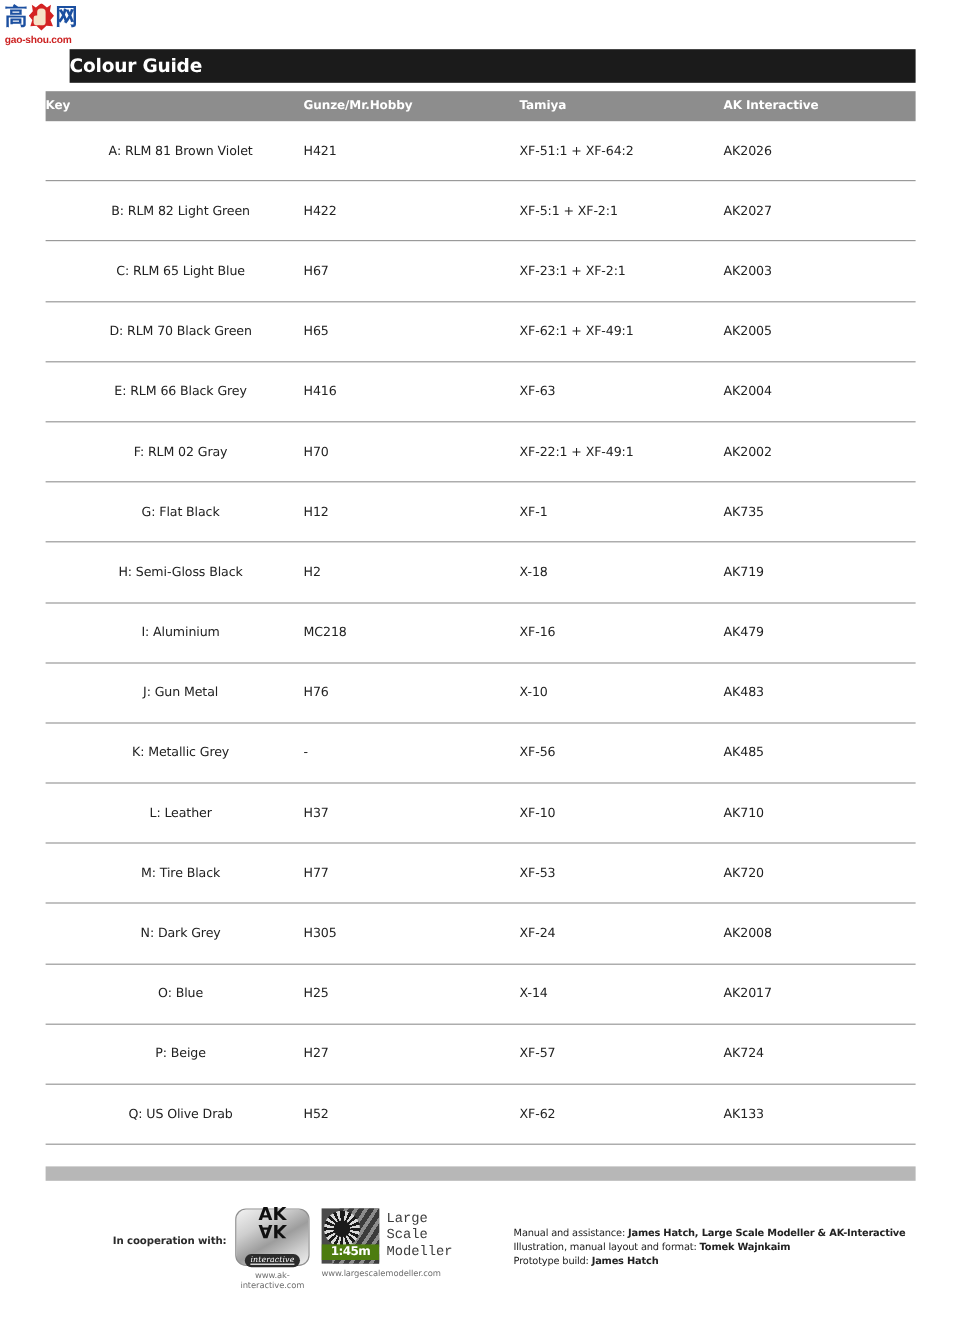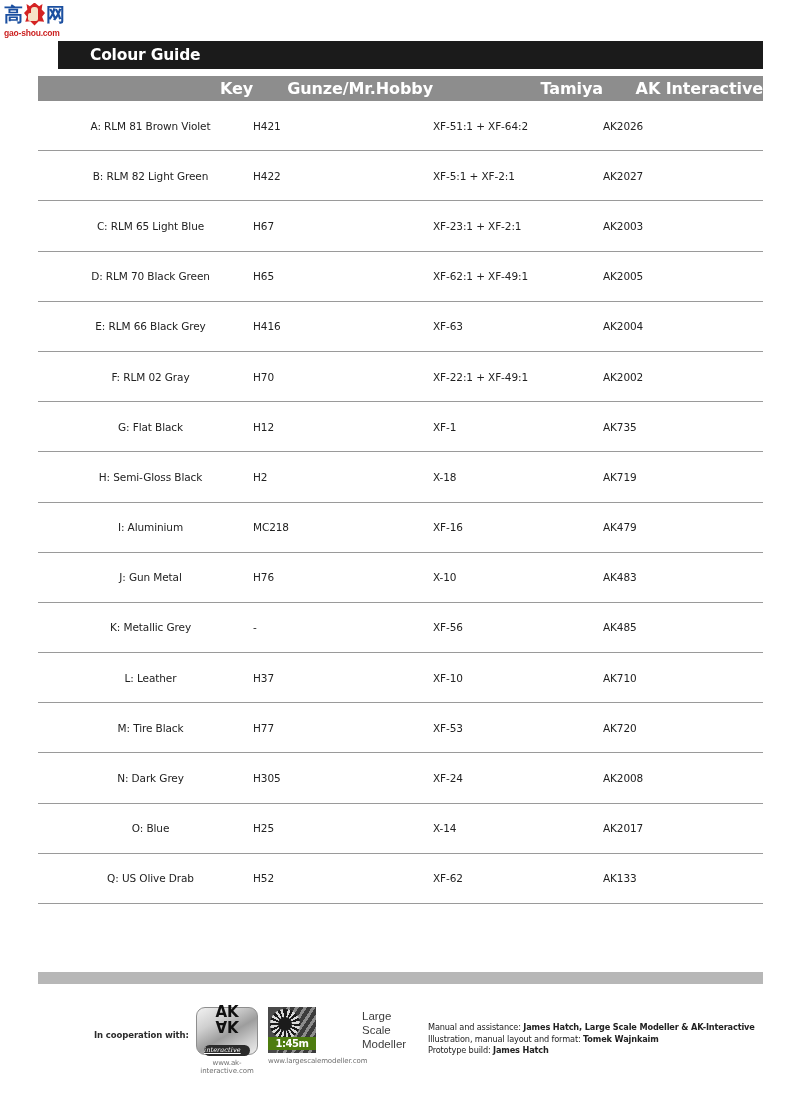--- a/index.html
+++ b/index.html
@@ -91,42 +91,42 @@
     background: #1b1b1b;
     display: flex;
     align-items: center;
   }
   .title-bar .title-text {
     color: #ffffff;
     font-family: "DejaVu Sans", sans-serif;
     font-size: 15.5px;
     font-weight: 700;
     letter-spacing: -0.2px;
-    padding-left: 32px;
+    padding-left: 0;
   }
 
   
   .table {
     position: absolute;
     left: 38px;
     top: 76px;
     width: 725px;
   }
   .thead {
     display: flex;
     background: #8d8d8d;
     height: 25px;
     align-items: center;
   }
   .thead .th {
     color: #ffffff;
     font-family: "DejaVu Sans", sans-serif;
-    font-size: 16px;
-    font-weight: 700;
-    text-align: right;
+    font-size: 10px;
+    font-weight: 700;
+    text-align: left;
     letter-spacing: -0.1px;
   }
   .col-key    { width: 215px; }
   .col-gunze  { width: 180px; }
   .col-tamiya { width: 170px; }
   .col-ak     { width: 160px; }
 
   .tbody { width: 100%; }
   .trow {
     display: flex;
@@ -215,21 +215,21 @@
     margin-top: 13px;
     width: 46px;
     height: 11px;
     border-radius: 6px;
     background: #2b2b2b;
     color: #ffffff;
     font-family: "DejaVu Serif", serif;
     font-style: italic;
     font-size: 6.5px;
     line-height: 11px;
-    text-align: left;
+    text-align: center;
     letter-spacing: 0.1px;
     text-decoration: underline;
   }
   .logo-url {
     margin-top: 4px;
     font-family: "DejaVu Sans", sans-serif;
     font-size: 7px;
     color: #6f6f6f;
     letter-spacing: -0.1px;
   }
@@ -282,25 +282,24 @@
     background: #4d7c0f;
     color: #ffffff;
     font-family: "DejaVu Sans", sans-serif;
     font-size: 10px;
     font-weight: 700;
     line-height: 13px;
     text-align: center;
     letter-spacing: -0.5px;
   }
   .lsm-text {
-    font-family: Liberation Sans, sans-serif;
+    font-family: Liberation Mono, monospace;
     font-size: 11.5px;
     line-height: 14px;
     color: #3d3d3d;
-    margin-left: 40px;
   }
   .lsm-url {
     margin-top: 4px;
     margin-left: 0px;
     font-family: "DejaVu Sans", sans-serif;
     font-size: 7px;
     color: #6f6f6f;
     letter-spacing: -0.1px;
     text-align: left;
     width: 115px;
@@ -436,20 +435,26 @@
           <div class="td col-tamiya">XF-24</div>
           <div class="td col-ak">AK2008</div>
         </div>
         <div class="trow">
           <div class="td col-key">O: Blue</div>
           <div class="td col-gunze">H25</div>
           <div class="td col-tamiya">X-14</div>
           <div class="td col-ak">AK2017</div>
         </div>
         <div class="trow">
+          <div class="td col-key">P: Beige</div>
+          <div class="td col-gunze">H27</div>
+          <div class="td col-tamiya">XF-57</div>
+          <div class="td col-ak">AK724</div>
+        </div>
+        <div class="trow">
           <div class="td col-key">Q: US Olive Drab</div>
           <div class="td col-gunze">H52</div>
           <div class="td col-tamiya">XF-62</div>
           <div class="td col-ak">AK133</div>
         </div>
       </div>
   </div>
 
   <div class="bottom-bar"></div>
 

